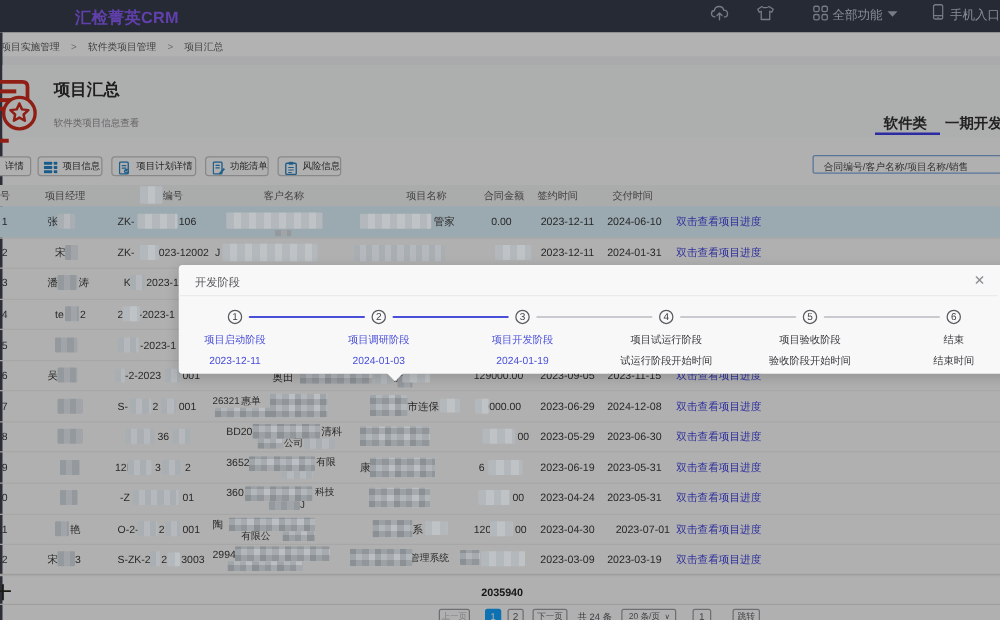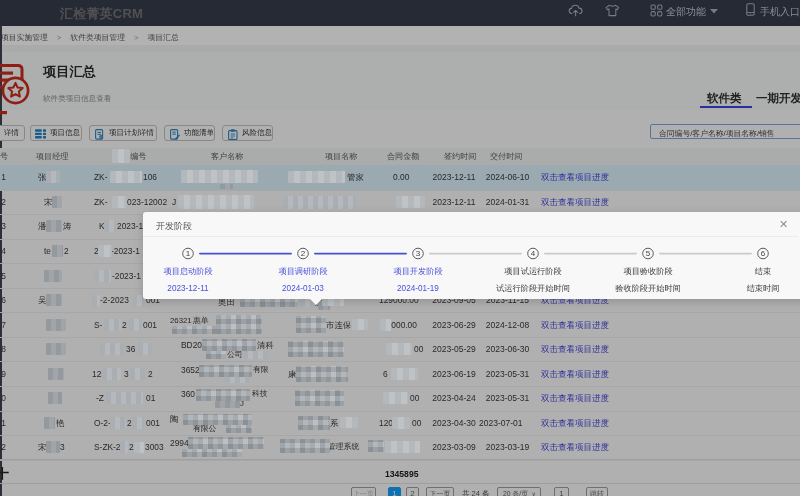--- a/index.html
+++ b/index.html
@@ -17,21 +17,21 @@
 .btn{position:absolute;height:16px;border:1px solid #c3c3c3;border-radius:3px;background:#fdfdfd;color:#333;font-size:7.5px;line-height:14px;white-space:nowrap;}
 .steplbl{position:absolute;font-size:8.2px;line-height:9px;text-align:center;white-space:nowrap;}
 .blue{color:#4a4fd8;}
 .dark{color:#38383c;}
 .pgbox{position:absolute;top:486.5px;height:14px;border:1px solid #9da0a5;border-radius:2px;background:#fdfdfd;font-size:6.8px;color:#606266;text-align:center;line-height:12px;}
 </style></head>
 <body>
 <div id="page">
 
 <div class="a" style="left:0;top:0;width:800px;height:26px;background:#363d4d;"></div>
-<div class="a" style="left:60px;top:5px;font-size:13px;font-weight:bold;color:#737373;letter-spacing:.2px;">汇检菁英CRM</div>
+<div class="a" style="left:60px;top:5px;font-size:13px;font-weight:bold;color:#8b5cf6;letter-spacing:.2px;">汇检菁英CRM</div>
 <svg class="a" style="left:568px;top:3px;" width="16" height="15" viewBox="0 0 16 15">
 <path d="M4 10.5 C2.3 10.5 1.2 9.4 1.2 7.9 C1.2 6.5 2.2 5.5 3.5 5.4 C3.8 3.5 5.4 2.2 7.3 2.2 C9.1 2.2 10.6 3.4 11 5.1 C12.6 5.1 14 6.3 14 7.9 C14 9.3 13 10.5 11.5 10.5" stroke="#aab0bd" stroke-width="1.1" fill="none" stroke-linecap="round"></path>
 <path d="M7.6 12.8 L7.6 7.6 M5.6 9.4 L7.6 7.3 L9.6 9.4" stroke="#aab0bd" stroke-width="1.1" fill="none" stroke-linecap="round" stroke-linejoin="round"></path>
     </svg>
 <svg class="a" style="left:605px;top:4px;" width="15" height="13" viewBox="0 0 15 13">
 <path d="M4.6 1.2 L1.2 3.4 L2.4 5.8 L4 5 L4 11.6 L10.8 11.6 L10.8 5 L12.4 5.8 L13.6 3.4 L10.2 1.2 C9.4 2.4 5.4 2.4 4.6 1.2 Z" stroke="#aab0bd" stroke-width="1.05" fill="none" stroke-linejoin="round"></path>
     </svg>
 <svg class="a" style="left:650px;top:4px;" width="13" height="13" viewBox="0 0 13 13">
 <rect x="1" y="1" width="4.3" height="4.3" rx="1.4" stroke="#aab0bd" stroke-width="1.05" fill="none"></rect>
 <rect x="7.6" y="1" width="4.3" height="4.3" rx="1.4" stroke="#aab0bd" stroke-width="1.05" fill="none"></rect>
@@ -95,21 +95,21 @@
 <div class="a" style="left:650px;top:124px;width:160px;height:15px;border:1px solid #7fa6dc;border-radius:2px;background:#fdfdfd;">
       <span style="position:absolute;left:8px;top:3px;font-size:7.8px;color:#4a4a4a;white-space:nowrap;">合同编号/客户名称/项目名称/销售</span>
     </div>
 <div class="a" style="left:0;top:148px;width:800px;height:17px;background:#f4f5f5;"></div>
 <div class="hd" style="left:-20px;top:151.5px;width:28px;text-align:right;">序号</div>
 <div class="hd" style="left:36px;top:151.5px;">项目经理</div>
 <div class="hd" style="left:114px;top:151.5px;">合同编号</div>
 <div class="hd" style="left:211px;top:151.5px;">客户名称</div>
 <div class="hd" style="left:325px;top:151.5px;">项目名称</div>
 <div class="hd" style="left:387px;top:151.5px;">合同金额</div>
-<div class="hd" style="left:444px;top:151.5px;">签约时间</div>
+<div class="hd" style="left:430px;top:151.5px;">签约时间</div>
 <div class="hd" style="left:490px;top:151.5px;">交付时间</div>
 <div class="a" style="left:0;top:165px;width:800px;height:24.5px;background:#def2fd;"></div>
 <div class="a" style="left:0;top:189.6px;width:800px;height:1px;background:#efefef;"></div>
 <div class="a" style="left:0;top:214.1px;width:800px;height:1px;background:#efefef;"></div>
 <div class="a" style="left:0;top:238.7px;width:800px;height:1px;background:#efefef;"></div>
 <div class="a" style="left:0;top:263.2px;width:800px;height:1px;background:#efefef;"></div>
 <div class="a" style="left:0;top:287.8px;width:800px;height:1px;background:#efefef;"></div>
 <div class="a" style="left:0;top:312.3px;width:800px;height:1px;background:#efefef;"></div>
 <div class="a" style="left:0;top:336.9px;width:800px;height:1px;background:#efefef;"></div>
 <div class="a" style="left:0;top:361.4px;width:800px;height:1px;background:#efefef;"></div>
@@ -202,34 +202,34 @@
 <div class="cell " style="left:479px;top:295.0px;width:57px;text-align:center;font-size:8.5px;">2023-11-15</div>
 <div class="cell " style="left:426px;top:319.6px;width:56px;text-align:center;font-size:8.5px;">2023-06-29</div>
 <div class="cell " style="left:479px;top:319.6px;width:57px;text-align:center;font-size:8.5px;">2024-12-08</div>
 <div class="cell " style="left:426px;top:344.1px;width:56px;text-align:center;font-size:8.5px;">2023-05-29</div>
 <div class="cell " style="left:479px;top:344.1px;width:57px;text-align:center;font-size:8.5px;">2023-06-30</div>
 <div class="cell " style="left:426px;top:368.7px;width:56px;text-align:center;font-size:8.5px;">2023-06-19</div>
 <div class="cell " style="left:479px;top:368.7px;width:57px;text-align:center;font-size:8.5px;">2023-05-31</div>
 <div class="cell " style="left:426px;top:393.2px;width:56px;text-align:center;font-size:8.5px;">2023-04-24</div>
 <div class="cell " style="left:479px;top:393.2px;width:57px;text-align:center;font-size:8.5px;">2023-05-31</div>
 <div class="cell " style="left:426px;top:417.8px;width:56px;text-align:center;font-size:8.5px;">2023-04-30</div>
-<div class="cell " style="left:479px;top:417.8px;width:57px;text-align:left;font-size:8.5px;">2023-07-01</div>
+<div class="cell " style="left:479px;top:417.8px;width:57px;text-align:right;font-size:8.5px;">2023-07-01</div>
 <div class="cell " style="left:426px;top:442.3px;width:56px;text-align:center;font-size:8.5px;">2023-03-09</div>
 <div class="cell " style="left:479px;top:442.3px;width:57px;text-align:center;font-size:8.5px;">2023-03-19</div>
 <div class="cell lnk" style="left:540px;top:172.3px;width:70px;text-align:center;">双击查看项目进度</div>
 <div class="cell lnk" style="left:540px;top:196.8px;width:70px;text-align:center;">双击查看项目进度</div>
 <div class="cell lnk" style="left:540px;top:295.0px;width:70px;text-align:center;">双击查看项目进度</div>
 <div class="cell lnk" style="left:540px;top:319.6px;width:70px;text-align:center;">双击查看项目进度</div>
 <div class="cell lnk" style="left:540px;top:344.1px;width:70px;text-align:center;">双击查看项目进度</div>
 <div class="cell lnk" style="left:540px;top:368.7px;width:70px;text-align:center;">双击查看项目进度</div>
 <div class="cell lnk" style="left:540px;top:393.2px;width:70px;text-align:center;">双击查看项目进度</div>
 <div class="cell lnk" style="left:540px;top:417.8px;width:70px;text-align:center;">双击查看项目进度</div>
 <div class="cell lnk" style="left:540px;top:442.3px;width:70px;text-align:center;">双击查看项目进度</div>
 <div class="a" style="left:0;top:458.5px;width:800px;height:1px;background:#e3e3e3;"></div>
-<div class="a" style="left:385px;top:469px;font-size:8.6px;font-weight:bold;color:#222;">1345895</div>
+<div class="a" style="left:385px;top:469px;font-size:8.6px;font-weight:bold;color:#222;">2035940</div>
 <div class="a" style="left:-4px;top:465px;font-size:13px;font-weight:bold;color:#26261f;">十</div>
 <div class="a" style="left:0;top:483px;width:800px;height:1px;background:#e3e3e3;"></div>
 <div class="pgbox" style="left:351px;width:25px;color:#b3b6bc;">上一页</div>
 <div class="pgbox" style="left:388px;width:13px;background:#15a2ff;border-color:#15a2ff;color:#fff;font-size:8px;">1</div>
 <div class="pgbox" style="left:406px;width:13px;font-size:8px;">2</div>
 <div class="pgbox" style="left:426px;width:28px;">下一页</div>
 <div class="a" style="left:462px;top:488.5px;font-size:7.5px;color:#55585e;">共 24 条</div>
 <div class="pgbox" style="left:497px;width:44px;text-align:left;padding-left:5px;">20 条/页 <span style="position:absolute;right:4px;top:0;font-size:6px;">∨</span></div>
 <div class="pgbox" style="left:554px;width:15px;font-size:8px;">1</div>
 <div class="pgbox" style="left:586px;width:22px;font-size:7px;">跳转</div>

